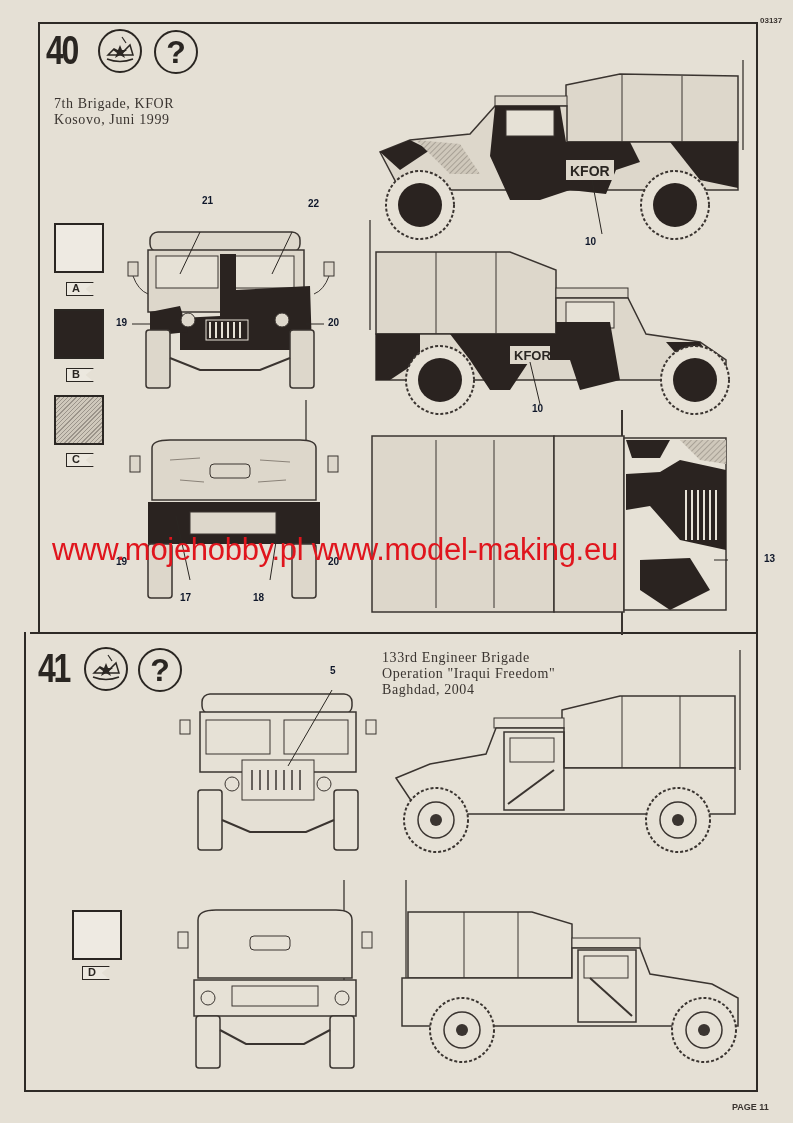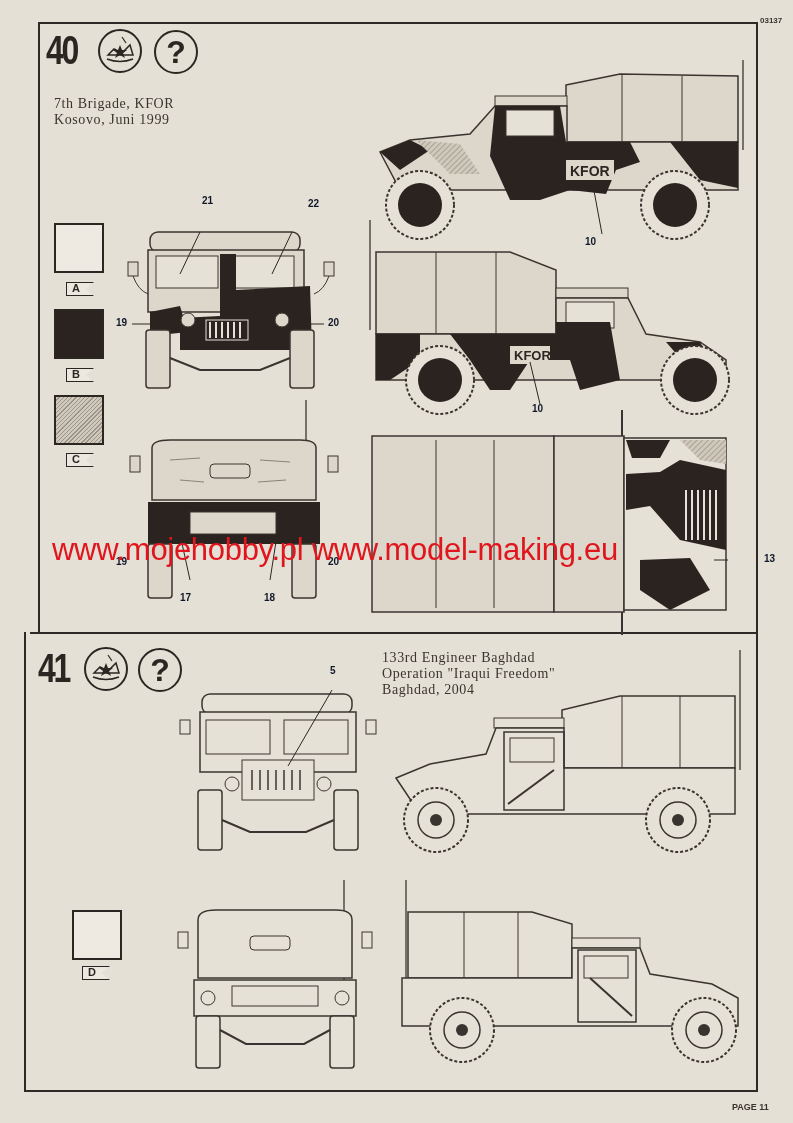--- a/index.html
+++ b/index.html
@@ -101,21 +101,21 @@
   <rect x="18" y="124" width="24" height="54" rx="3" fill="#ddd7cb" stroke="#3a3430" stroke-width="1.5"></rect>
   <rect x="162" y="124" width="24" height="54" rx="3" fill="#ddd7cb" stroke="#3a3430" stroke-width="1.5"></rect>
   <rect x="0" y="36" width="10" height="16" fill="#ddd7cb" stroke="#3a3430"></rect>
   <rect x="198" y="36" width="10" height="16" fill="#ddd7cb" stroke="#3a3430"></rect>
   <line x1="46" y1="96" x2="60" y2="160" stroke="#2a2622"></line>
   <line x1="150" y1="96" x2="140" y2="160" stroke="#2a2622"></line>
 </svg>
 <div class="callout" style="left:116px;top:556px;">19</div>
 <div class="callout" style="left:328px;top:556px;">20</div>
 <div class="callout" style="left:180px;top:592px;">17</div>
-<div class="callout" style="left:264px;top:592px;">18</div>
+<div class="callout" style="left:253px;top:592px;">18</div>
 
 <svg style="left:370px;top:60px;" width="370" height="180" viewBox="0 0 370 180">
   <line x1="373" y1="0" x2="373" y2="90" stroke="#2a2622" stroke-width="1.2"></line>
   <path d="M196 25 L250 14 L368 16 L368 82 L196 82 Z" fill="#ddd7cb" stroke="#3a3430" stroke-width="1.5"></path>
   <line x1="252" y1="14" x2="252" y2="82" stroke="#3a3430"></line>
   <line x1="312" y1="16" x2="312" y2="82" stroke="#3a3430"></line>
   <rect x="125" y="36" width="72" height="10" fill="#ddd7cb" stroke="#3a3430"></rect>
   <path d="M10 92 L40 80 L100 74 L125 46 L197 46 L197 82 L368 82 L368 130 L30 130 Z" fill="#ddd7cb" stroke="#3a3430" stroke-width="1.5"></path>
   <path d="M125 46 L190 46 L196 82 L260 82 L270 102 L246 110 L236 134 L200 130 L170 140 L140 140 L120 96 Z" fill="#2a2320"></path>
   <rect x="136" y="50" width="48" height="26" fill="#e6e1d6" stroke="#3a3430"></rect>
@@ -191,21 +191,21 @@
     <polygon points="20,14 22,19 27,19 23,22 25,27 20,24 15,27 17,22 13,19 18,19" fill="#2a2622"></polygon>
     <path d="M7 28 Q20 33 33 28" fill="none" stroke="#2a2622" stroke-width="1.5"></path>
     <path d="M22 6 L26 12" stroke="#2a2622" stroke-width="1.2"></path>
   </svg>
 </div>
 <div class="circ-icon" style="left:138px;top:648px;">
   <span class="q">?</span>
 </div>
 
 <div class="caption" style="left:382px;top:650px;">
-  <div>133rd Engineer Baghdad</div>
+  <div>133rd Engineer Brigade</div>
   <div>Operation "Iraqui Freedom"</div>
   <div>Baghdad, 2004</div>
 </div>
 
 <div class="swatch" style="left:72px;top:910px;background:#eeeae2;"></div>
 <div class="flag" style="left:82px;top:966px;">D</div>
 
 <svg style="left:180px;top:690px;" width="200" height="165" viewBox="0 0 200 165">
   <rect x="22" y="4" width="150" height="20" rx="8" fill="#e6e1d6" stroke="#3a3430" stroke-width="1.5"></rect>
   <rect x="20" y="22" width="156" height="60" fill="#e6e1d6" stroke="#3a3430" stroke-width="1.5"></rect>

